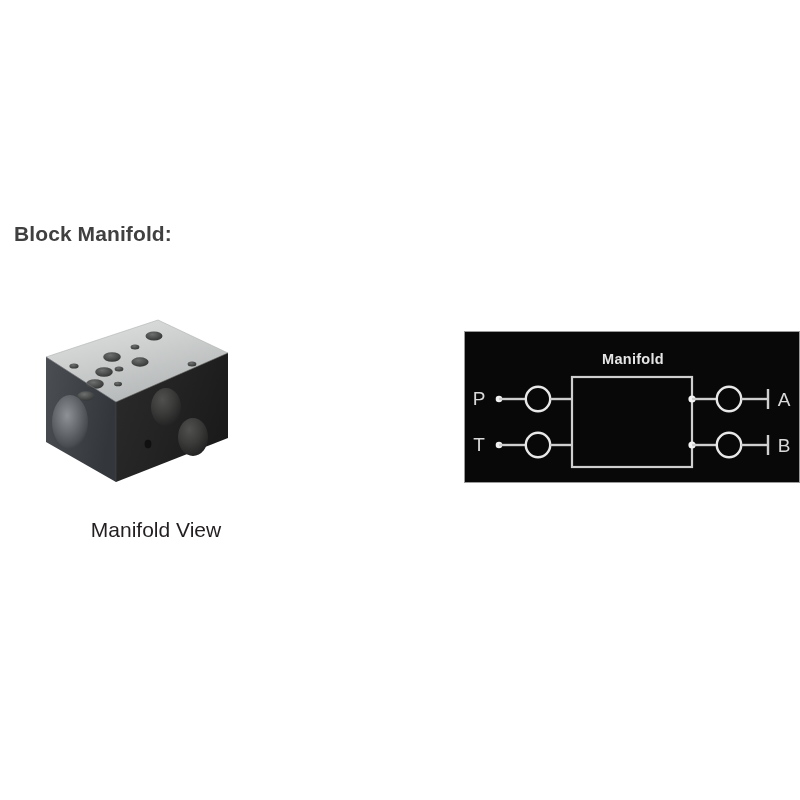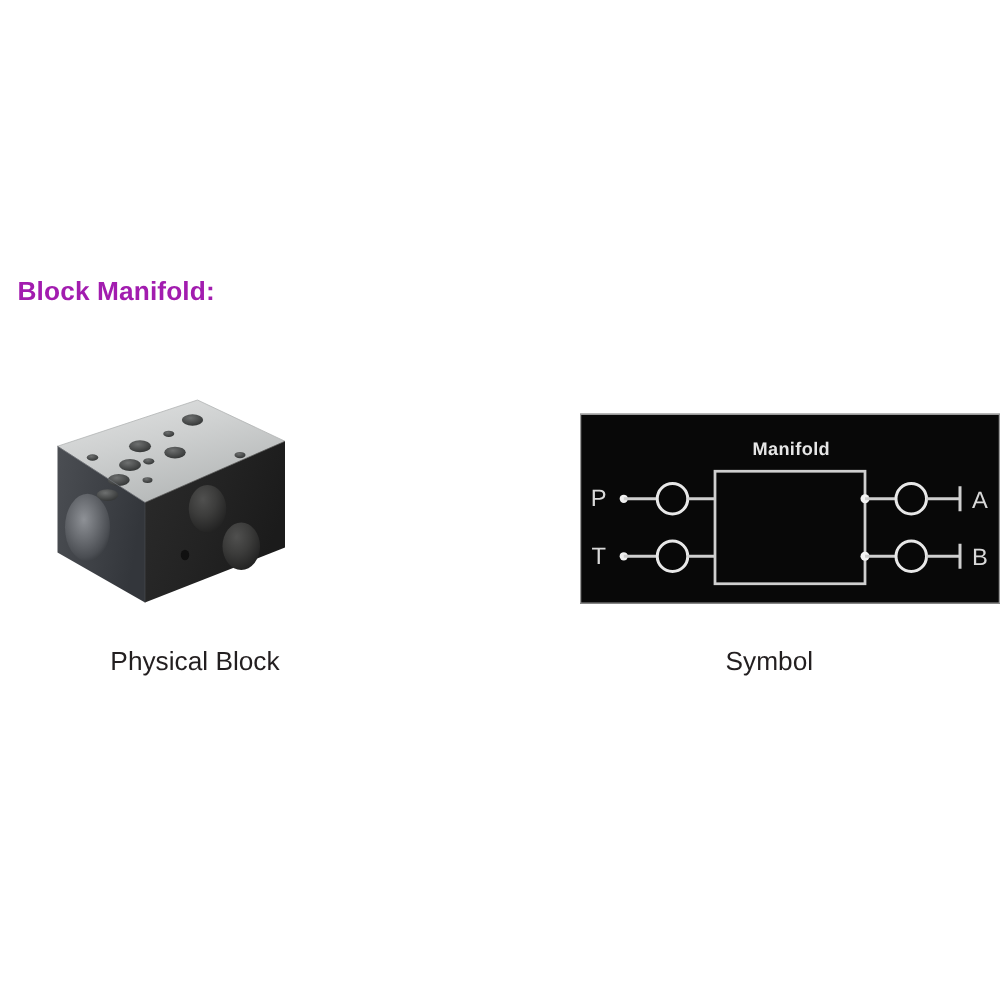--- a/index.html
+++ b/index.html
@@ -15,21 +15,21 @@
     font-family: "Liberation Sans", sans-serif;
     -webkit-font-smoothing: antialiased;
   }
 
   .page-title {
     position: absolute;
     left: 14px;
     top: 222px;
     font-size: 21px;
     font-weight: bold;
-    color: #a21caf;
+    color: #404040;
     letter-spacing: 0.1px;
     white-space: nowrap;
   }
 
   
   .figure-physical {
     position: absolute;
     left: 20px;
     top: 310px;
     width: 240px;
@@ -151,21 +151,21 @@
 
     <ellipse cx="146" cy="97" rx="15" ry="19" fill="url(#boreFront)"></ellipse>
     <ellipse cx="173" cy="127" rx="15" ry="19" fill="url(#boreFront)"></ellipse>
     <ellipse cx="128" cy="134" rx="3.4" ry="4.2" fill="#101010"></ellipse>
 
     <line x1="26" y1="47" x2="96" y2="92" stroke="#6d7075" stroke-width="0.8" opacity="0.8"></line>
     <line x1="96" y1="92" x2="96" y2="172" stroke="#4d4f52" stroke-width="0.8" opacity="0.6"></line>
     <line x1="96" y1="92" x2="208" y2="43" stroke="#5a5a59" stroke-width="0.8" opacity="0.7"></line>
   </svg>
 
-  <div class="caption caption-physical">Physical Block</div>
+  <div class="caption caption-physical">Manifold View</div>
 </div>
 
 <div class="figure-symbol">
 
   <div class="symbol-panel">
     <svg class="symbol-svg" width="336" height="152" viewBox="0 0 336 152">
 
       <text x="168" y="32" text-anchor="middle" font-family="Liberation Sans, sans-serif" font-size="14.5" font-weight="bold" fill="#e6e6e6" letter-spacing="0.3">Manifold</text>
 
       <rect x="107" y="45" width="120" height="90" fill="#080808" stroke="#cfcfcf" stroke-width="2.2"></rect>
@@ -199,14 +199,13 @@
         <circle cx="227" cy="113" r="3.6" fill="#f4f4f4"></circle>
         <line x1="227" y1="113" x2="252" y2="113" stroke="#cfcfcf" stroke-width="2.4"></line>
         <circle cx="264" cy="113" r="12.2" fill="none" stroke="#e8e8e8" stroke-width="2.4"></circle>
         <line x1="276" y1="113" x2="303" y2="113" stroke="#cfcfcf" stroke-width="2.4"></line>
         <line x1="303" y1="103" x2="303" y2="123" stroke="#cfcfcf" stroke-width="2.4"></line>
         <text x="319" y="120" text-anchor="middle" font-family="Liberation Sans, sans-serif" font-size="19" fill="#d9d9d9">B</text>
       </g>
     </svg>
   </div>
 
-  <div class="caption caption-symbol">Symbol</div>
 </div>
 
 </body></html>

